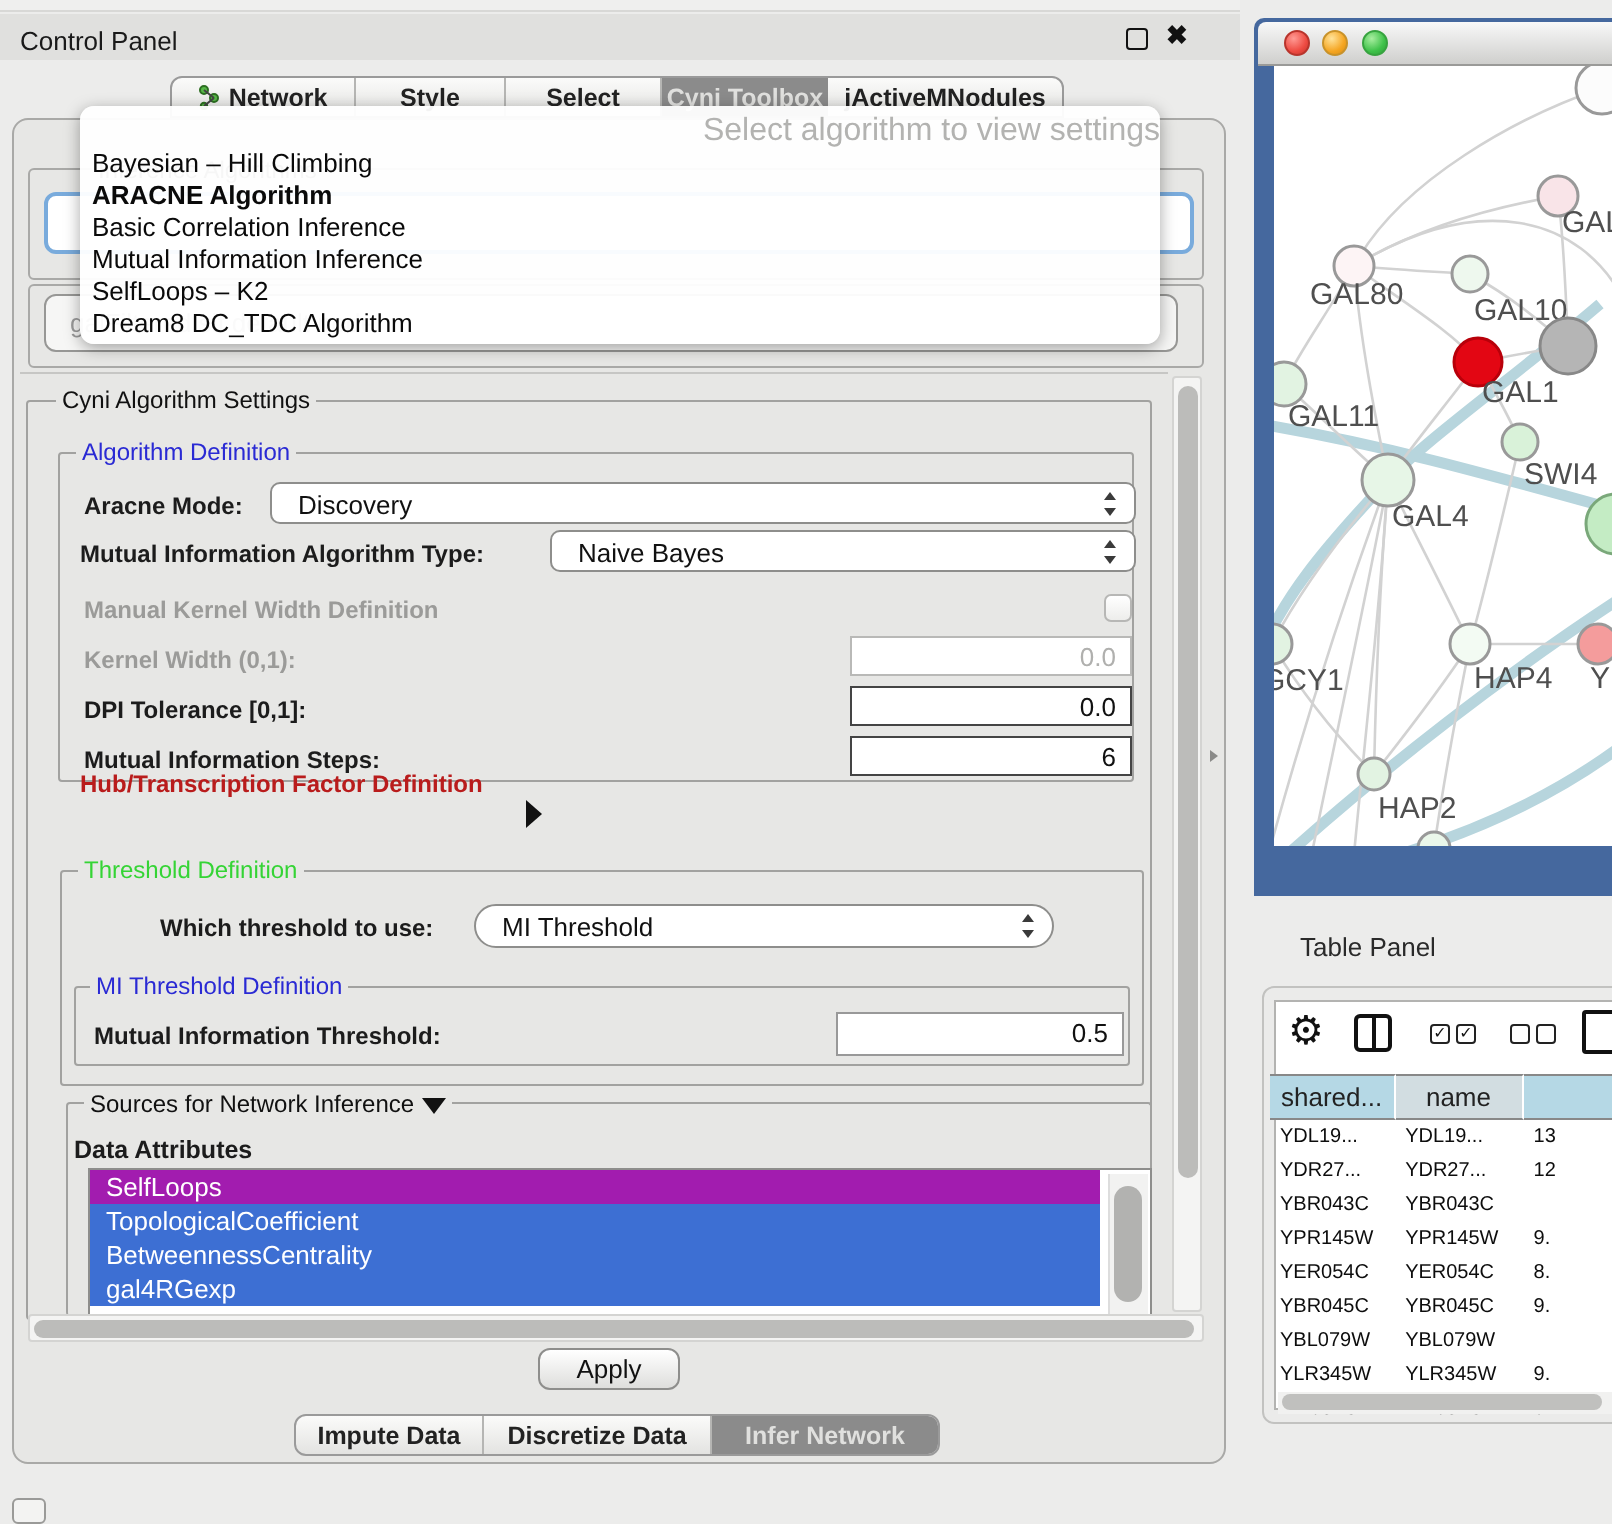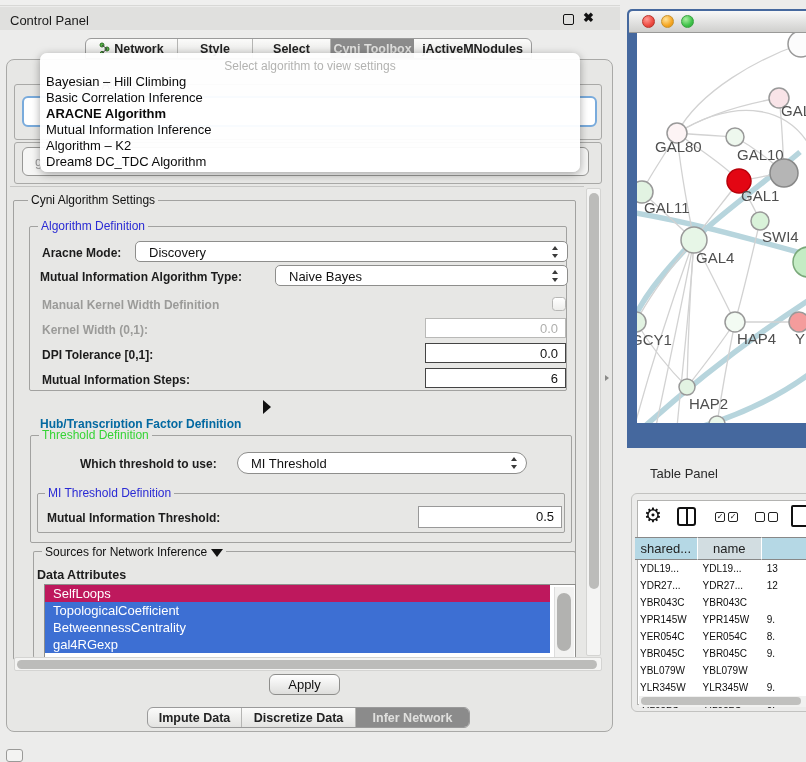--- a/index.html
+++ b/index.html
@@ -44,21 +44,21 @@
   .combo .val { position:absolute; left:13px; top:3px; }
   .stepper { position:absolute; right:8px; top:50%; margin-top:-6px; width:8px; height:12px; }
   .stepper .up { position:absolute; left:1px; top:0; width:0; height:0; border-left:3.5px solid transparent; border-right:3.5px solid transparent; border-bottom:4.5px solid #3a3a3a;}
   .stepper .dn { position:absolute; left:1px; bottom:0; width:0; height:0; border-left:3.5px solid transparent; border-right:3.5px solid transparent; border-top:4.5px solid #3a3a3a;}
   .tfield { position:absolute; background:#fff; border:1px solid #999; font-size:13px; color:#111; text-align:right; padding:2px 7px 0 0;}
   .tfield.strong { border:1px solid #444; }
   .tfield.disabled { border:1px solid #b9b9b7; color:#b0b0ae; }
 
   #manual-checkbox { left:552px; top:297px; width:14px; height:14px; border:1px solid #b7b7b5; border-radius:3.5px; background:linear-gradient(#ffffff,#ededeb); }
 
-  #hub-row { left:40px; top:417px; font-size:12px; font-weight:bold; color:#0369a1;}
+  #hub-row { left:40px; top:385px; font-size:12px; font-weight:bold; color:#b91c1c;}
   #hub-arrow { left:263px; top:400px; width:0; height:0; border-left:8px solid #111; border-top:7px solid transparent; border-bottom:7px solid transparent; }
 
   #sources-arrow { width:0; height:0; border-top:8px solid #111; border-left:6px solid transparent; border-right:6px solid transparent; display:inline-block; vertical-align:middle; margin-left:4px;}
 
   
   #attr-list { left:44px; top:584px; width:532px; height:74px; background:#fff; border:1px solid #8e8e8c; overflow:hidden;}
   .attr-row { height:17px; line-height:17px; font-size:13px; color:#fff; padding-left:8px; width:505px; }
   #attr-scroll { position:absolute; left:509px; top:2px; width:20px; height:70px; background:#f2f2f1; border-left:1px solid #ddd;}
   #attr-thumb { position:absolute; left:2px; top:6px; width:14px; height:58px; background:#b2b2b0; border-radius:7px;}
 
@@ -67,21 +67,21 @@
   #vscroll-thumb { left:1.5px; top:4px; width:10px; height:396px; background:#bcbcba; border-radius:6px; position:absolute;}
   #hscroll { left:14px; top:657px; width:588px; height:14px; background:#f4f4f3; border:1px solid #d4d4d2; border-radius:2px;}
   #hscroll-thumb { position:absolute; left:2px; top:1.5px; width:580px; height:9px; background:#bcbcba; border-radius:5px;}
 
   #apply-btn { left:269px; top:674px; width:71px; height:21px; border:1px solid #8e8e8c; border-radius:6px; background:linear-gradient(#ffffff,#dededc); font-size:13px; color:#111; text-align:center; line-height:19px;}
 
   #bottom-tabstrip { left:147px; top:707px; height:21px; display:flex; border:1px solid #9a9a9a; border-radius:6px; background:linear-gradient(#fbfbfa,#e3e3e1); overflow:hidden;}
 
   
   #algo-dropdown { left:40px; top:53px; width:540px; height:119px; background:rgba(255,255,255,0.95); border-radius:7px; box-shadow:0 2px 8px rgba(0,0,0,0.35); padding-top:5px;}
-  #algo-prompt { text-align:center; font-size:12px; color:#b3b3b1; height:16px; line-height:16px;}
+  #algo-prompt { text-align:right; font-size:16px; color:#b3b3b1; height:16px; line-height:16px;}
   .algo-item { font-size:13px; color:#0a0a0a; height:16px; line-height:16px; padding-left:6px; white-space:nowrap;}
   .algo-item.bold { font-weight:bold; }
 
   
   #net-window { left:627px; top:9px; width:185px; height:439px; background:#45689e; border-radius:5px 5px 0 0;}
   #net-titlebar { left:629px; top:11px; width:183px; height:22px; background:linear-gradient(#f8f8f8,#cfcfcd); border-radius:4px 4px 0 0; border-bottom:1px solid #9a9a98;}
   .light { position:absolute; top:15px; width:13px; height:13px; border-radius:50%; }
   #light-red { left:642px; background:radial-gradient(circle at 35% 30%,#ff9a94,#ee4b42 60%,#c3332b); border:1px solid #b8342c;}
   #light-yellow { left:661px; background:radial-gradient(circle at 35% 30%,#ffe39a,#f5a623 60%,#d88c12); border:1px solid #c8922a;}
   #light-green { left:681px; background:radial-gradient(circle at 35% 30%,#a8eea0,#3fc24a 60%,#2f9e38); border:1px solid #37a33f;}
@@ -214,21 +214,21 @@
 
     <div class="abs flabel" style="left:47px; top:511px;">Mutual Information Threshold:</div>
     <div class="abs tfield" style="left:418px; top:506px; width:144px; height:22px;">0.5</div>
 
     <div class="abs group" style="left:33px; top:551px; width:543px; height:107px; border-bottom:none;"></div>
     <div class="abs group-label" style="left:42px; top:545px; color:#111;"><span>Sources for Network Inference</span><span id="sources-arrow"></span></div>
     <div class="abs flabel" style="left:37px; top:568px; font-size:12.5px;">Data Attributes</div>
 
     <div class="abs" id="attr-list">
       <div id="attr-rows">
-          <div class="attr-row" style="background: #be185d;">SelfLoops</div>
+          <div class="attr-row" style="background: #a21caf;">SelfLoops</div>
           <div class="attr-row" style="background: rgb(61, 111, 211);">TopologicalCoefficient</div>
           <div class="attr-row" style="background: rgb(61, 111, 211);">BetweennessCentrality</div>
           <div class="attr-row" style="background: rgb(61, 111, 211);">gal4RGexp</div>
         </div>
       <div id="attr-scroll">
           <div id="attr-thumb"></div>
         </div>
     </div>
 
     <div class="abs" id="vscroll">
@@ -243,24 +243,24 @@
     <div class="abs" id="bottom-tabstrip">
         <div class="tab" style="width: 94px;">Impute Data</div>
         <div class="tab" style="width: 114px;">Discretize Data</div>
         <div class="tab selected" style="width: 113px;">Infer Network</div>
       </div>
 
     <div class="abs" id="algo-dropdown">
       <div id="algo-prompt">Select algorithm to view settings</div>
       <div id="algo-items">
           <div class="algo-item">Bayesian – Hill Climbing</div>
+          <div class="algo-item bold">ARACNE Algorithm</div>
           <div class="algo-item">Basic Correlation Inference</div>
-          <div class="algo-item bold">ARACNE Algorithm</div>
           <div class="algo-item">Mutual Information Inference</div>
-          <div class="algo-item">Algorithm – K2</div>
+          <div class="algo-item">SelfLoops – K2</div>
           <div class="algo-item">Dream8 DC_TDC Algorithm</div>
         </div>
     </div>
   </div>
 
   <div class="abs" id="net-window"></div>
   <div class="abs" id="net-titlebar"></div>
   <div class="abs light" id="light-red"></div>
   <div class="abs light" id="light-yellow"></div>
   <div class="abs light" id="light-green"></div>

